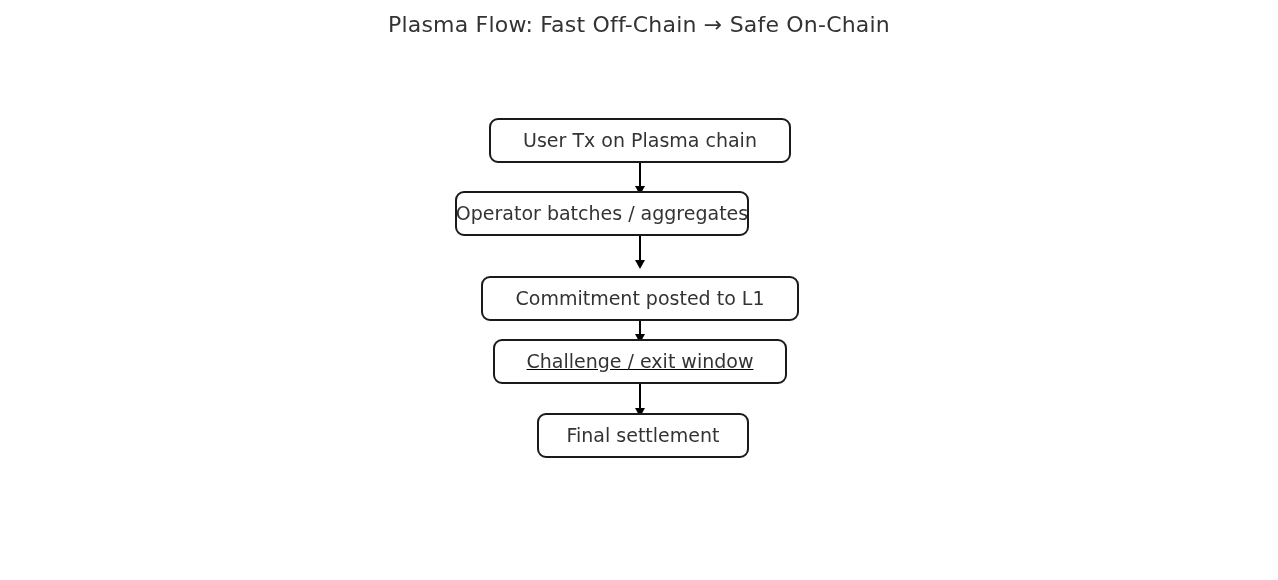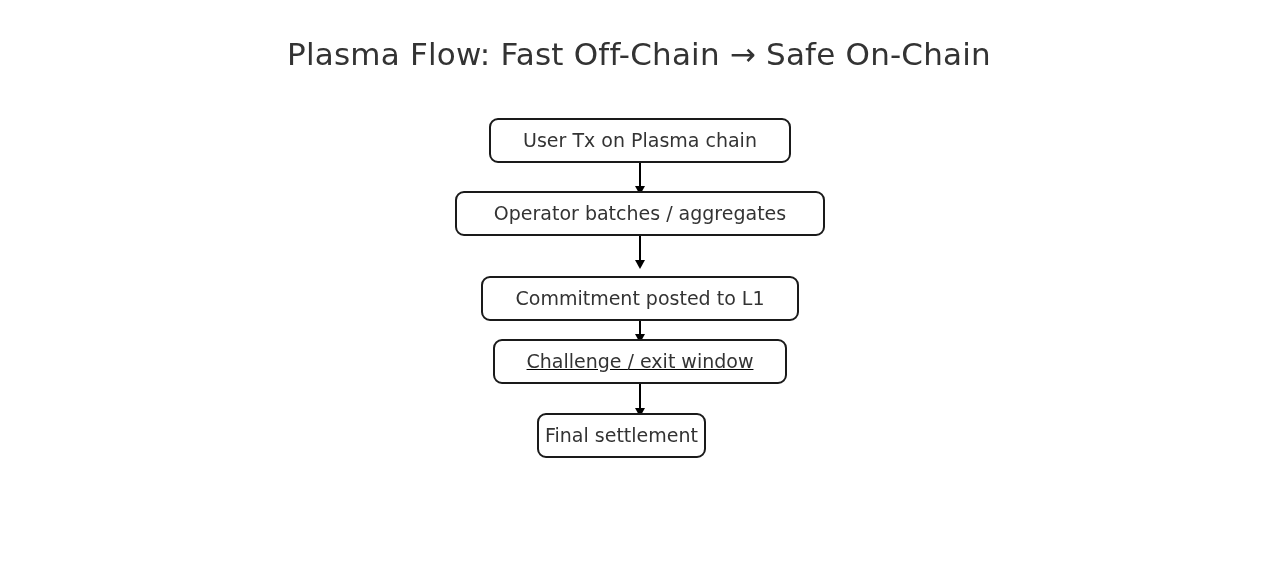--- a/index.html
+++ b/index.html
@@ -19,26 +19,25 @@
     width: 1278px;
     height: 580px;
     background: #ffffff;
   }
   #chart-title {
     position: absolute;
     top: 12px;
     left: 0;
     width: 1278px;
     text-align: center;
-    font-size: 31px;
+    font-size: 22px;
     font-weight: 400;
     color: #333333;
     letter-spacing: 0.2px;
     white-space: nowrap;
-    margin-top: 24px;
   }
   #flow {
     position: absolute;
     top: 0;
     left: 0;
     width: 1278px;
     height: 580px;
   }
   .node {
     position: absolute;
@@ -99,27 +98,27 @@
         <div class="edge-line" style="height: 26px;"></div>
         <div class="edge-head" style="top: 24px;"></div>
       </div>
       <div class="edge" style="left: 639px; top: 383.5px; height: 33px;">
         <div class="edge-line" style="height: 26px;"></div>
         <div class="edge-head" style="top: 24px;"></div>
       </div>
       <div class="node" style="left: 489px; top: 117.5px; width: 302px; height: 45px;">
         <span class="node-label">User Tx on Plasma chain</span>
       </div>
-      <div class="node" style="left: 455px; top: 190.5px; width: 370px; height: 45px;">
+      <div class="node" style="left: 455px; top: 190.5px; width: 294px; height: 45px;">
         <span class="node-label">Operator batches / aggregates</span>
       </div>
       <div class="node" style="left: 481px; top: 276px; width: 318px; height: 45px;">
         <span class="node-label">Commitment posted to L1</span>
       </div>
       <div class="node" style="left: 493px; top: 338.5px; width: 294px; height: 45px; text-decoration: underline;">
         <span class="node-label">Challenge / exit window</span>
       </div>
-      <div class="node" style="left: 537px; top: 412.5px; width: 169px; height: 45px;">
+      <div class="node" style="left: 537px; top: 412.5px; width: 212px; height: 45px;">
         <span class="node-label">Final settlement</span>
       </div>
     </div>
 
 </div>
 
 </body></html>

